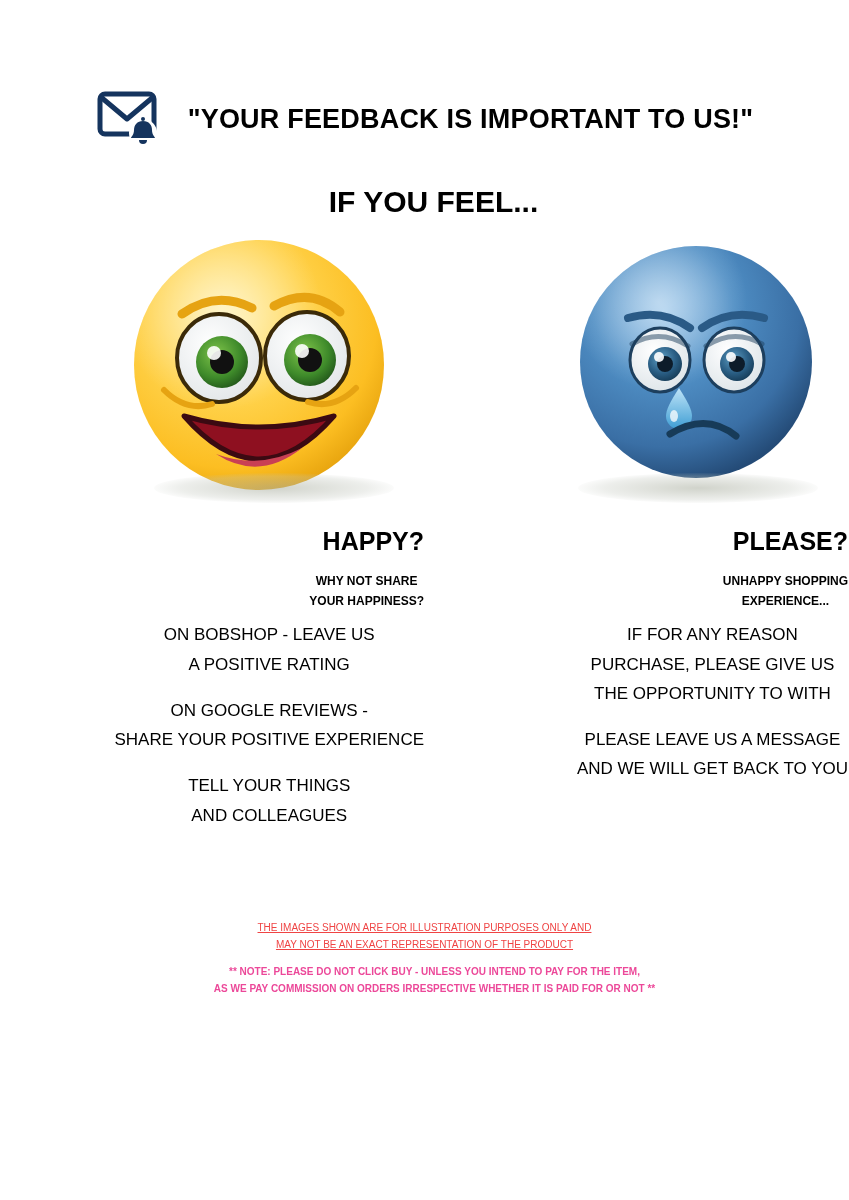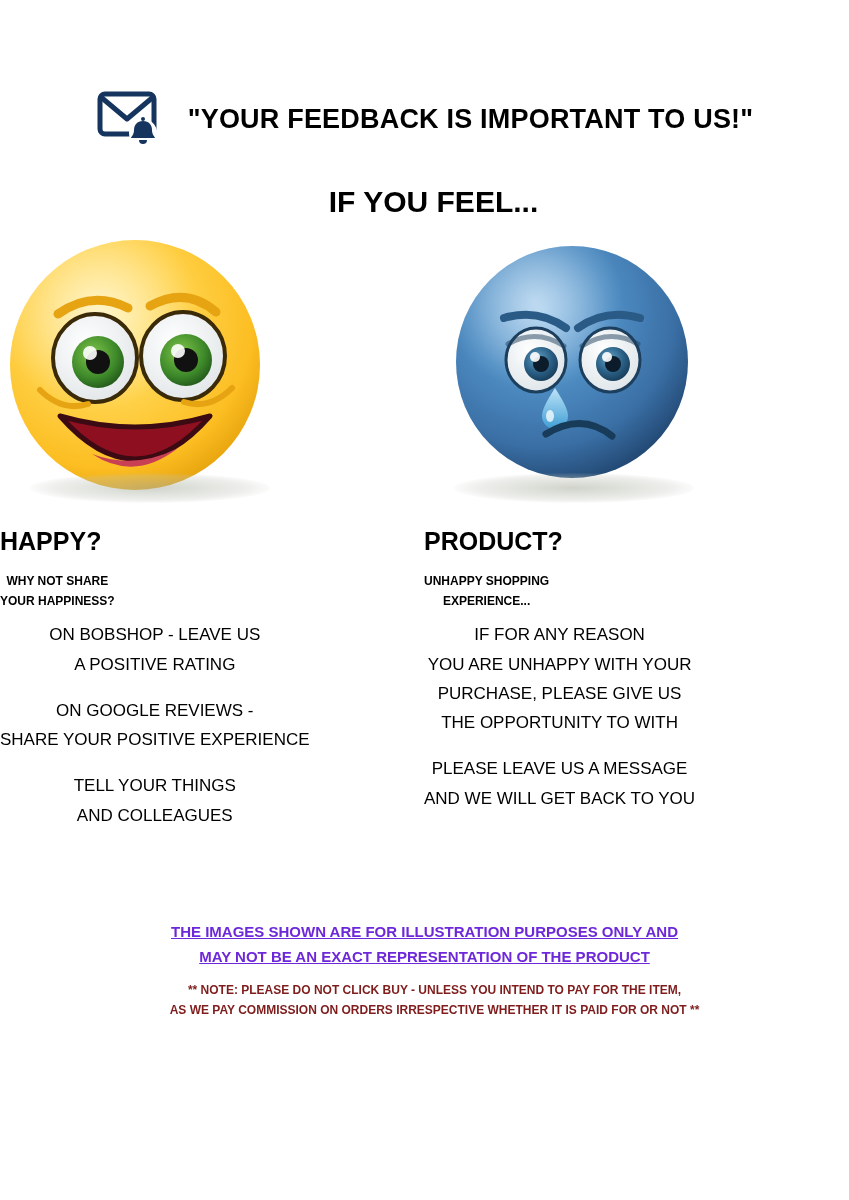--- a/index.html
+++ b/index.html
@@ -61,21 +61,21 @@
     position: absolute;
     top: 240px;
     left: 0;
     width: 849px;
     display: flex;
   }
   .col {
     width: 424px;
     display: flex;
     flex-direction: column;
-    align-items: flex-start;
+    align-items: flex-end;
   }
 
   .face-wrap {
     width: 300px;
     height: 265px;
     position: relative;
   }
 
   .face-shadow {
     position: absolute;
@@ -113,32 +113,32 @@
 
   
   .footer {
     position: absolute;
     top: 920px;
     left: 0;
     width: 849px;
     text-align: center;
   }
   .footer-black {
-    font-size: 15px;
-    font-weight: bold;
+    font-size: 10px;
+    font-weight: normal;
     line-height: 1.65;
     text-decoration: underline;
-    color: #6d28d9;
+    color: #ef4444;
   }
   .footer-red {
     margin-top: 10px;
-    font-size: 12px;
+    font-size: 10px;
     font-weight: bold;
     line-height: 1.7;
-    color: #7f1d1d;
+    color: #ec4899;
     margin-left: 20px;
   }
   .footer-red .fr-line { display: block; }
 </style>
 </head>
 <body>
 
 <div class="page">
 
   <div class="header">
@@ -274,29 +274,28 @@
 
           <path d="M84 104 q28 -16 56 2" fill="none" stroke="#1d3f5e" stroke-width="5" stroke-linecap="round" opacity=".5"></path>
           <path d="M158 106 q28 -18 56 -2" fill="none" stroke="#1d3f5e" stroke-width="5" stroke-linecap="round" opacity=".5"></path>
 
           <path d="M131 148 c-9 14 -13 22 -13 28 a13 13 0 0 0 26 0 c0 -6 -4 -14 -13 -28 z" fill="url(#tearg)"></path>
           <ellipse cx="126" cy="176" rx="4" ry="6" fill="#ffffff" opacity=".75"></ellipse>
 
           <path d="M122 194 q36 -22 66 2" fill="none" stroke="#173b58" stroke-width="7" stroke-linecap="round"></path>
         </svg>
       </div>
-      <div class="heading">PRODUCT?</div>
+      <div class="heading">PLEASE?</div>
       <div class="sub-lines">
         <div>UNHAPPY SHOPPING</div>
         <div>EXPERIENCE...</div>
       </div>
       <div class="body-block">
         <div class="para">
           <div>IF FOR ANY REASON</div>
-          <div>YOU ARE UNHAPPY WITH YOUR</div>
           <div>PURCHASE, PLEASE GIVE US</div>
           <div>THE OPPORTUNITY TO WITH</div>
         </div>
         <div class="para">
           <div>PLEASE LEAVE US A MESSAGE</div>
           <div>AND WE WILL GET BACK TO YOU</div>
         </div>
       </div>
     </div>
 

